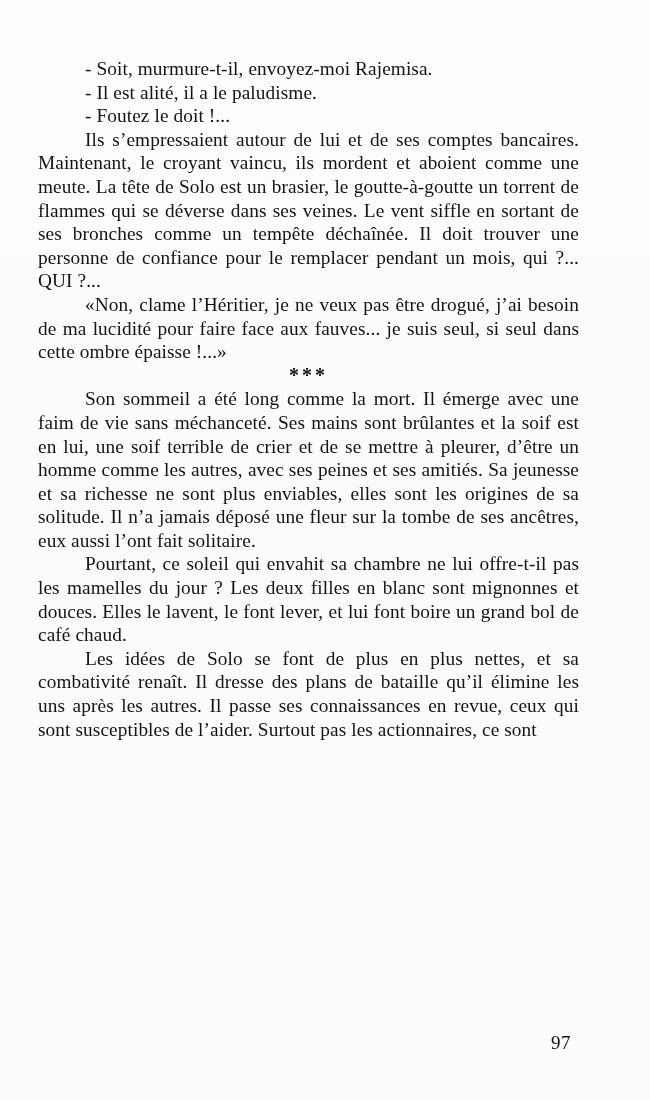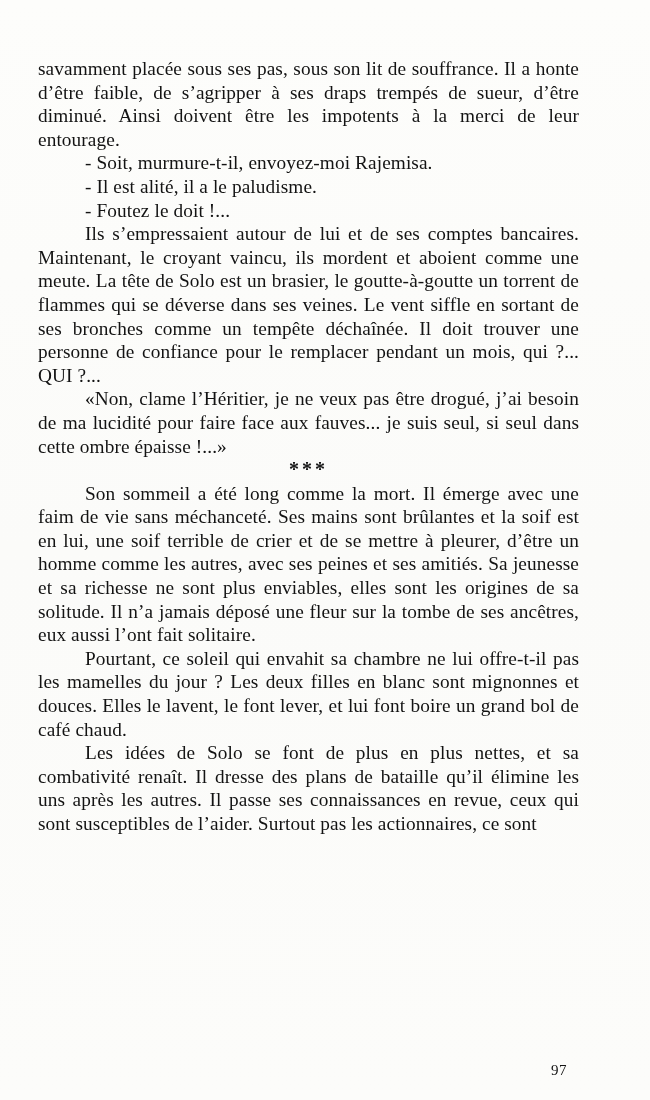--- a/index.html
+++ b/index.html
@@ -43,33 +43,32 @@
     text-align: center;
     font-weight: bold;
     font-size: 20px;
     letter-spacing: 3px;
     margin: 20px 0 32px 0;
     text-indent: 0 !important;
   }
   .page-number {
     position: absolute;
     left: 551px;
-    top: 1062px;
-    font-size: 15px;
+    top: 1032px;
+    font-size: 19px;
     letter-spacing: 0.5px;
   }
 </style>
 </head>
 <body>
 
 <div class="scan-page">
 
   <div class="text-block">
 
-    <p>savamment placée sous ses pas, sous son lit de souffrance. Il a honte d’être faible, de s’agripper à ses draps trempés de sueur, d’être diminué. Ainsi doivent être les impotents à la merci de leur entourage.</p>
 
     <p class="indent">- Soit, murmure-t-il, envoyez-moi Rajemisa.</p>
 
     <p class="indent">- Il est alité, il a le paludisme.</p>
 
     <p class="indent">- Foutez le doit !...</p>
 
     <p class="indent">Ils s’empressaient autour de lui et de ses comptes bancaires. Maintenant, le croyant vaincu, ils mordent et aboient comme une meute. La tête de Solo est un brasier, le goutte-à-goutte un torrent de flammes qui se déverse dans ses veines. Le vent siffle en sortant de ses bronches comme un tempête déchaînée. Il doit trouver une personne de confiance pour le remplacer pendant un mois, qui ?... QUI ?...</p>
 
 

